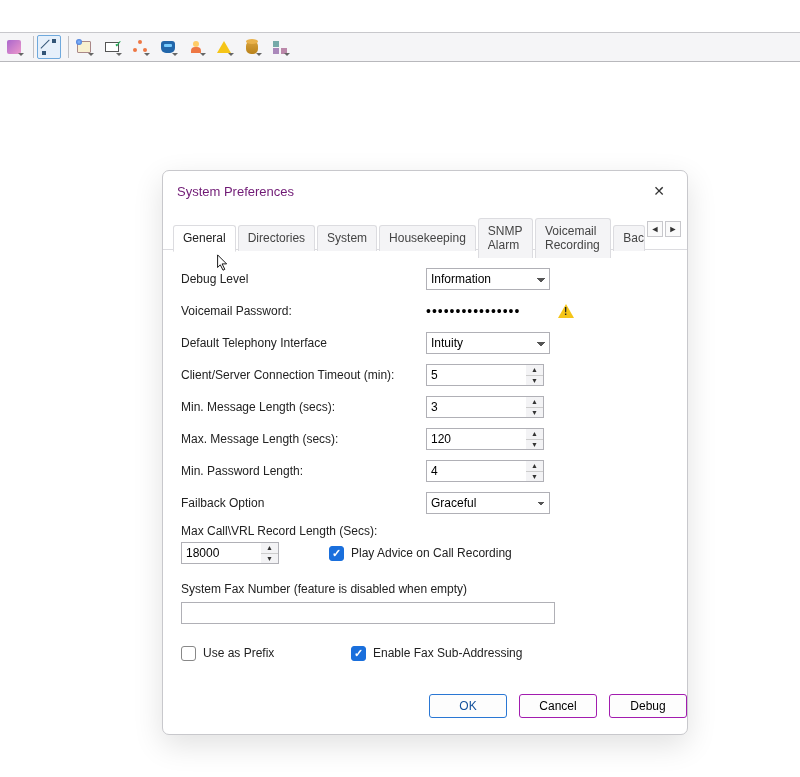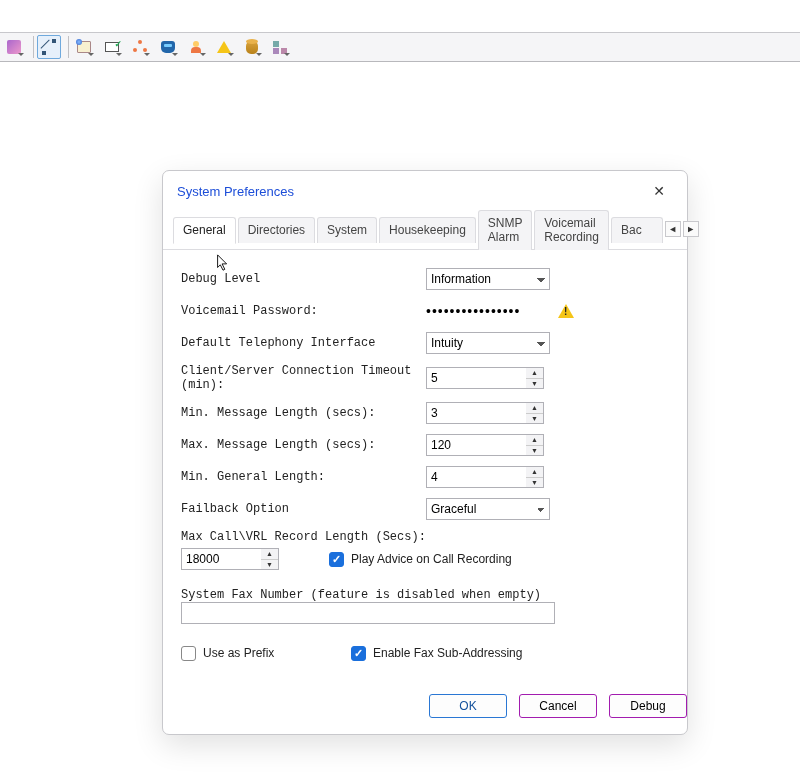--- a/index.html
+++ b/index.html
@@ -94,21 +94,21 @@
       border: 1px solid #c8c8cc;
       border-radius: 7px;
       box-shadow: 0 10px 30px rgba(0,0,0,0.12);
     }
     .titlebar {
       display: flex;
       align-items: center;
       justify-content: space-between;
       padding: 8px 12px 6px 14px;
     }
-    .titlebar .title { font-size: 13px; color: #1d4ed8; }
+    .titlebar .title { font-size: 13px; color: #701a75; }
     .close-btn {
       width: 32px; height: 24px;
       display:flex; align-items:center; justify-content:center;
       cursor:pointer; border-radius:3px;
     }
     .close-x { font-size:14px; color:#333; }
 
     .tabbar {
       display:flex;
       align-items:center;
@@ -120,35 +120,35 @@
       padding: 5px 9px 6px 9px;
       font-size: 12px;
       color: #444;
       background:#f4f4f6;
       border:1px solid #dcdce0;
       border-bottom: none;
       border-top-left-radius: 3px;
       border-top-right-radius: 3px;
       cursor:pointer;
       position:relative;
-      top:1px;
+      top:9px;
     }
     .tab.active {
       background:#fff;
       border-bottom:1px solid #fff;
       color:#222;
     }
     .tab-nav { display:flex; gap:2px; margin-left:auto; align-items:center;}
     .tab-arrow {
       width:16px;height:16px;border:1px solid #c8c8cc;background:#fafafa;display:flex;align-items:center;justify-content:center;cursor:pointer;font-size:9px;color:#333;
     }
 
     .content { padding: 18px 18px 6px 18px; }
     .row { display:flex; align-items:center; margin-bottom: 10px; min-height: 22px;}
-    .lbl { width: 245px; color:#222;font-family:Liberation Mono, monospace; }
+    .lbl { width: 245px; color:#222; }
     .ctrl { flex:1; display:flex; align-items:center; gap:6px;}
     .select, .input, .spinner input {
       font-family: inherit; font-size:12px;
       border:1px solid #b0b0b6;
       background:#fff;
       padding:2px 4px;
       border-radius:0;
     }
     .select {
       width: 124px; height:22px;
@@ -262,21 +262,21 @@
       </div>
   </div>
 
   <div class="tabbar">
     <div class="tab active">General</div>
     <div class="tab">Directories</div>
     <div class="tab">System</div>
     <div class="tab">Housekeeping</div>
     <div class="tab">SNMP Alarm</div>
     <div class="tab">Voicemail Recording</div>
-    <div class="tab" style="padding-right:20px">Bac</div>
+    <div class="tab" style="padding-right:0">Bac</div>
     <div class="tab-nav">
       <div class="tab-arrow">◄</div>
       <div class="tab-arrow">►</div>
     </div>
   </div>
 
   <div class="content">
 
     <div class="row">
       <div class="lbl">Debug Level</div>
@@ -337,21 +337,21 @@
           <input value="120" style="">
           <div class="spin-btns">
               <div>▲</div>
               <div>▼</div>
             </div>
         </div>
       </div>
     </div>
 
     <div class="row">
-      <div class="lbl">Min. General Length:</div>
+      <div class="lbl">Min. Password Length:</div>
       <div class="ctrl">
         <div class="spinner">
           <input value="4" style="">
           <div class="spin-btns">
               <div>▲</div>
               <div>▼</div>
             </div>
         </div>
       </div>
     </div>
@@ -376,21 +376,21 @@
             </div>
         </div>
         <label class="chk" style="margin-left:30px">
           <span class="chkbox checked"></span>
           <span>Play Advice on Call Recording</span>
         </label>
       </div>
     </div>
 
     <div style="margin-top:18px">
-      <div class="lbl" style="width:auto;margin-bottom:0;">System Fax Number (feature is disabled when empty)</div>
+      <div class="lbl" style="width:auto;margin-bottom:6px;">System Fax Number (feature is disabled when empty)</div>
       <input class="input wide-input" value="" style="">
     </div>
 
     <div class="row" style="margin-top:18px;margin-bottom:16px;">
       <label class="chk" style="width:170px">
         <span class="chkbox"></span>
         <span>Use as Prefix</span>
       </label>
       <label class="chk">
         <span class="chkbox checked"></span>

